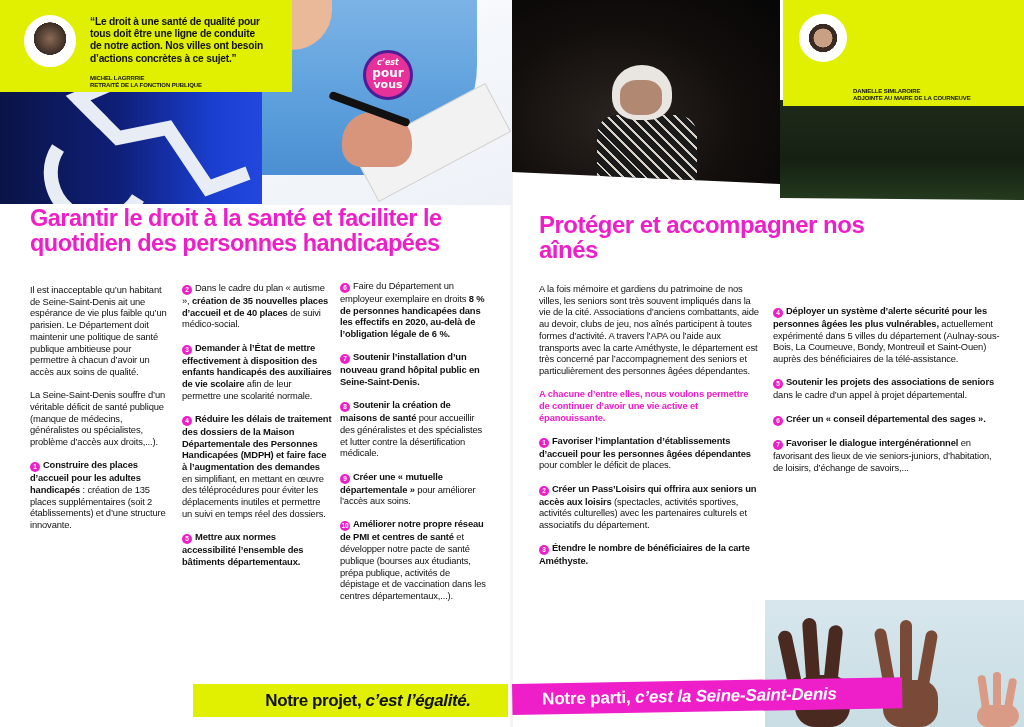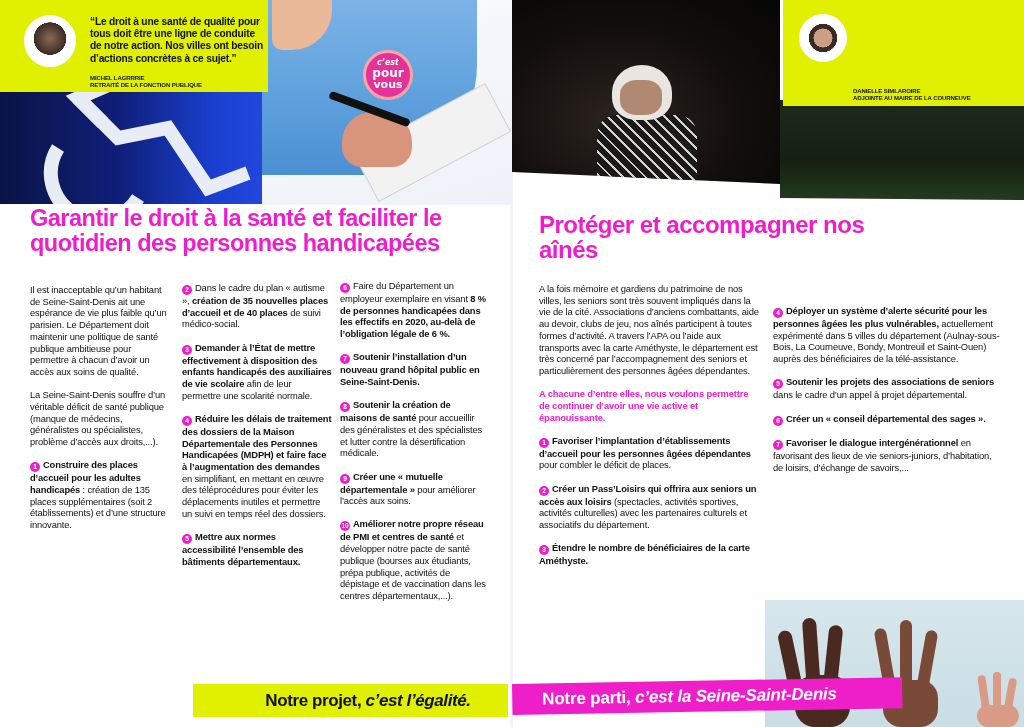--- a/index.html
+++ b/index.html
@@ -18,41 +18,41 @@
     border-radius: 0 0 110px 0; }
   .scrubs-neck { position: absolute; left: 10px; top: 0; width: 60px; height: 50px;
     background: #e9b99a; border-radius: 0 0 40px 10px; }
   .clipboard { position: absolute; left: 95px; top: 115px; width: 150px; height: 55px;
     background: #f2f2f2; border: 1px solid #cfcfcf; transform: rotate(-28deg); }
   .hand { position: absolute; left: 80px; top: 112px; width: 70px; height: 55px;
     background: #d9957c; border-radius: 30px 30px 20px 20px; }
   .pen { position: absolute; left: 65px; top: 105px; width: 85px; height: 8px;
     background: #111; border-radius: 4px; transform: rotate(20deg); }
   .badge-pour-vous { position: absolute; left: 363px; top: 50px; width: 50px; height: 50px;
-    border-radius: 50%; background: #e6309a; border: 3px solid #fca5a5;
+    border-radius: 50%; background: #e6309a; border: 3px solid #4c1d95;
     color: #fff; text-align: center; line-height: 1; font-weight: bold; }
   .badge-pour-vous .b1 { display: block; font-size: 8px; margin-top: 6px; font-style: italic; }
   .badge-pour-vous .b2 { display: block; font-size: 12px; }
   .badge-pour-vous .b3 { display: block; font-size: 11px; }
 
   .photo-senior { left: 512px; top: 0; width: 268px; height: 200px;
     background: radial-gradient(ellipse at 40% 60%, #2b2420 0%, #120e0c 55%, #060606 100%);
     clip-path: polygon(0 0, 100% 0, 100% 92%, 0 86%); }
   .senior-head { position: absolute; left: 100px; top: 65px; width: 60px; height: 55px;
     background: #e9e5e0; border-radius: 50% 50% 40% 40%; }
   .senior-face { position: absolute; left: 108px; top: 80px; width: 42px; height: 35px;
     background: #b18872; border-radius: 40%; }
   .senior-coat { position: absolute; left: 85px; top: 115px; width: 100px; height: 80px;
     background: repeating-linear-gradient(45deg, #1a1a1a 0 6px, #d8d1c7 6px 8px); border-radius: 20px 20px 0 0; }
   .photo-park { left: 780px; top: 100px; width: 244px; height: 100px;
     background: linear-gradient(180deg, #1e2a1a 0%, #152012 60%, #243a1e 100%);
     clip-path: polygon(0 0, 100% 0, 100% 100%, 0 98%); }
 
   .quote-box { position: absolute; background: #e0f000; }
-  .quote-left { left: 0; top: 0; width: 268px; height: 92px; }
+  .quote-left { left: 0; top: 0; width: 292px; height: 92px; }
   .quote-right { left: 783px; top: 0; width: 241px; height: 106px; }
   .avatar { position: absolute; border-radius: 50%; border: 2px solid #ffffff; overflow: hidden; }
   .avatar-left { left: 24px; top: 15px; width: 52px; height: 52px;
     background: radial-gradient(circle at 50% 45%, #8b6a54 0%, #3a2c24 45%, #ffffff 46%); }
   .avatar-right { left: 16px; top: 14px; width: 48px; height: 48px;
     background: radial-gradient(circle at 50% 50%, #caa085 0%, #caa085 30%, #3b2a22 31%, #3b2a22 45%, #ffffff 46%); }
   .quote-text { position: absolute; font-family: "Liberation Sans", sans-serif; font-weight: bold;
     font-size: 10.2px; line-height: 12.2px; color: #111; letter-spacing: -0.2px; }
   .quote-left .quote-text { left: 90px; top: 16px; width: 176px; }
   .quote-right .quote-text { left: 70px; top: 16px; width: 168px; }
@@ -142,21 +142,21 @@
 </div>
 
 <div class="col col-2">
   <p><span class="num">2</span><span>Dans le cadre du plan « autisme », </span><span class="b">création de 35 nouvelles places d’accueil et de 40 places</span><span> de suivi médico-social.</span></p>
   <p><span class="num">3</span><span class="b">Demander à l’État de mettre effectivement à disposition des enfants handicapés des auxiliaires de vie scolaire</span><span> afin de leur permettre une scolarité normale.</span></p>
   <p><span class="num">4</span><span class="b">Réduire les délais de traitement des dossiers de la Maison Départementale des Personnes Handicapées (MDPH) et faire face à l’augmentation des demandes</span><span> en simplifiant, en mettant en œuvre des téléprocédures pour éviter les déplacements inutiles et permettre un suivi en temps réel des dossiers.</span></p>
   <p><span class="num">5</span><span class="b">Mettre aux normes accessibilité l’ensemble des bâtiments départementaux.</span><span></span></p>
 </div>
 
 <div class="col col-3">
-  <p><span class="num">6</span><span>Faire du Département un employeur exemplaire en visant </span><span class="b">8 % de personnes handicapées dans les effectifs en 2020, au-delà de l’obligation légale de 6 %.</span><span></span></p>
+  <p><span class="num">6</span><span>Faire du Département un employeur exemplaire en droits </span><span class="b">8 % de personnes handicapées dans les effectifs en 2020, au-delà de l’obligation légale de 6 %.</span><span></span></p>
   <p><span class="num">7</span><span class="b">Soutenir l’installation d’un nouveau grand hôpital public en Seine-Saint-Denis.</span><span></span></p>
   <p><span class="num">8</span><span class="b">Soutenir la création de maisons de santé</span><span> pour accueillir des généralistes et des spécialistes et lutter contre la désertification médicale.</span></p>
   <p><span class="num">9</span><span class="b">Créer une « mutuelle départementale »</span><span> pour améliorer l’accès aux soins.</span></p>
   <p><span class="num">10</span><span class="b">Améliorer notre propre réseau de PMI et centres de santé</span><span> et développer notre pacte de santé publique (bourses aux étudiants, prépa publique, activités de dépistage et de vaccination dans les centres départementaux,...).</span></p>
 </div>
 
 <div class="slogan slogan-left">
   <span>Notre projet, </span><em>c’est l’égalité.</em>
 </div>
 

